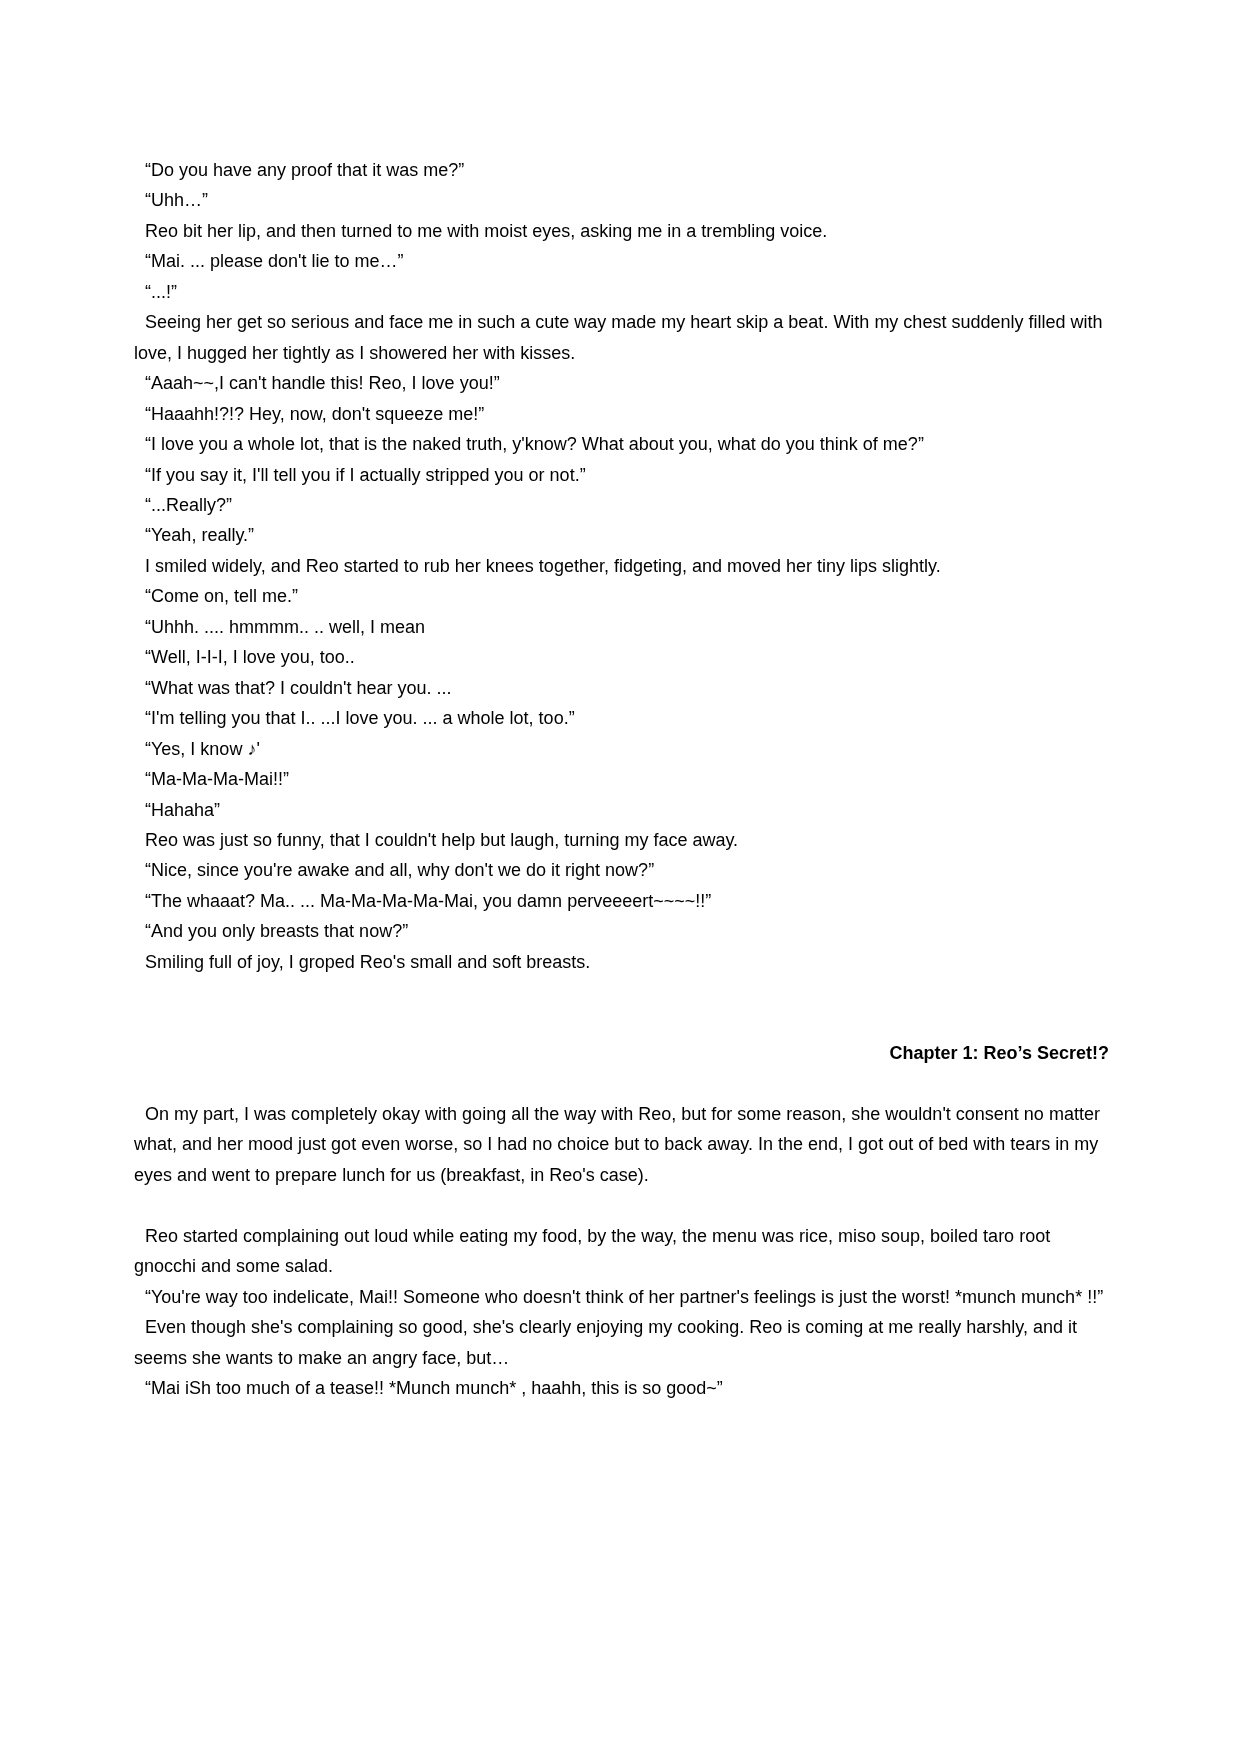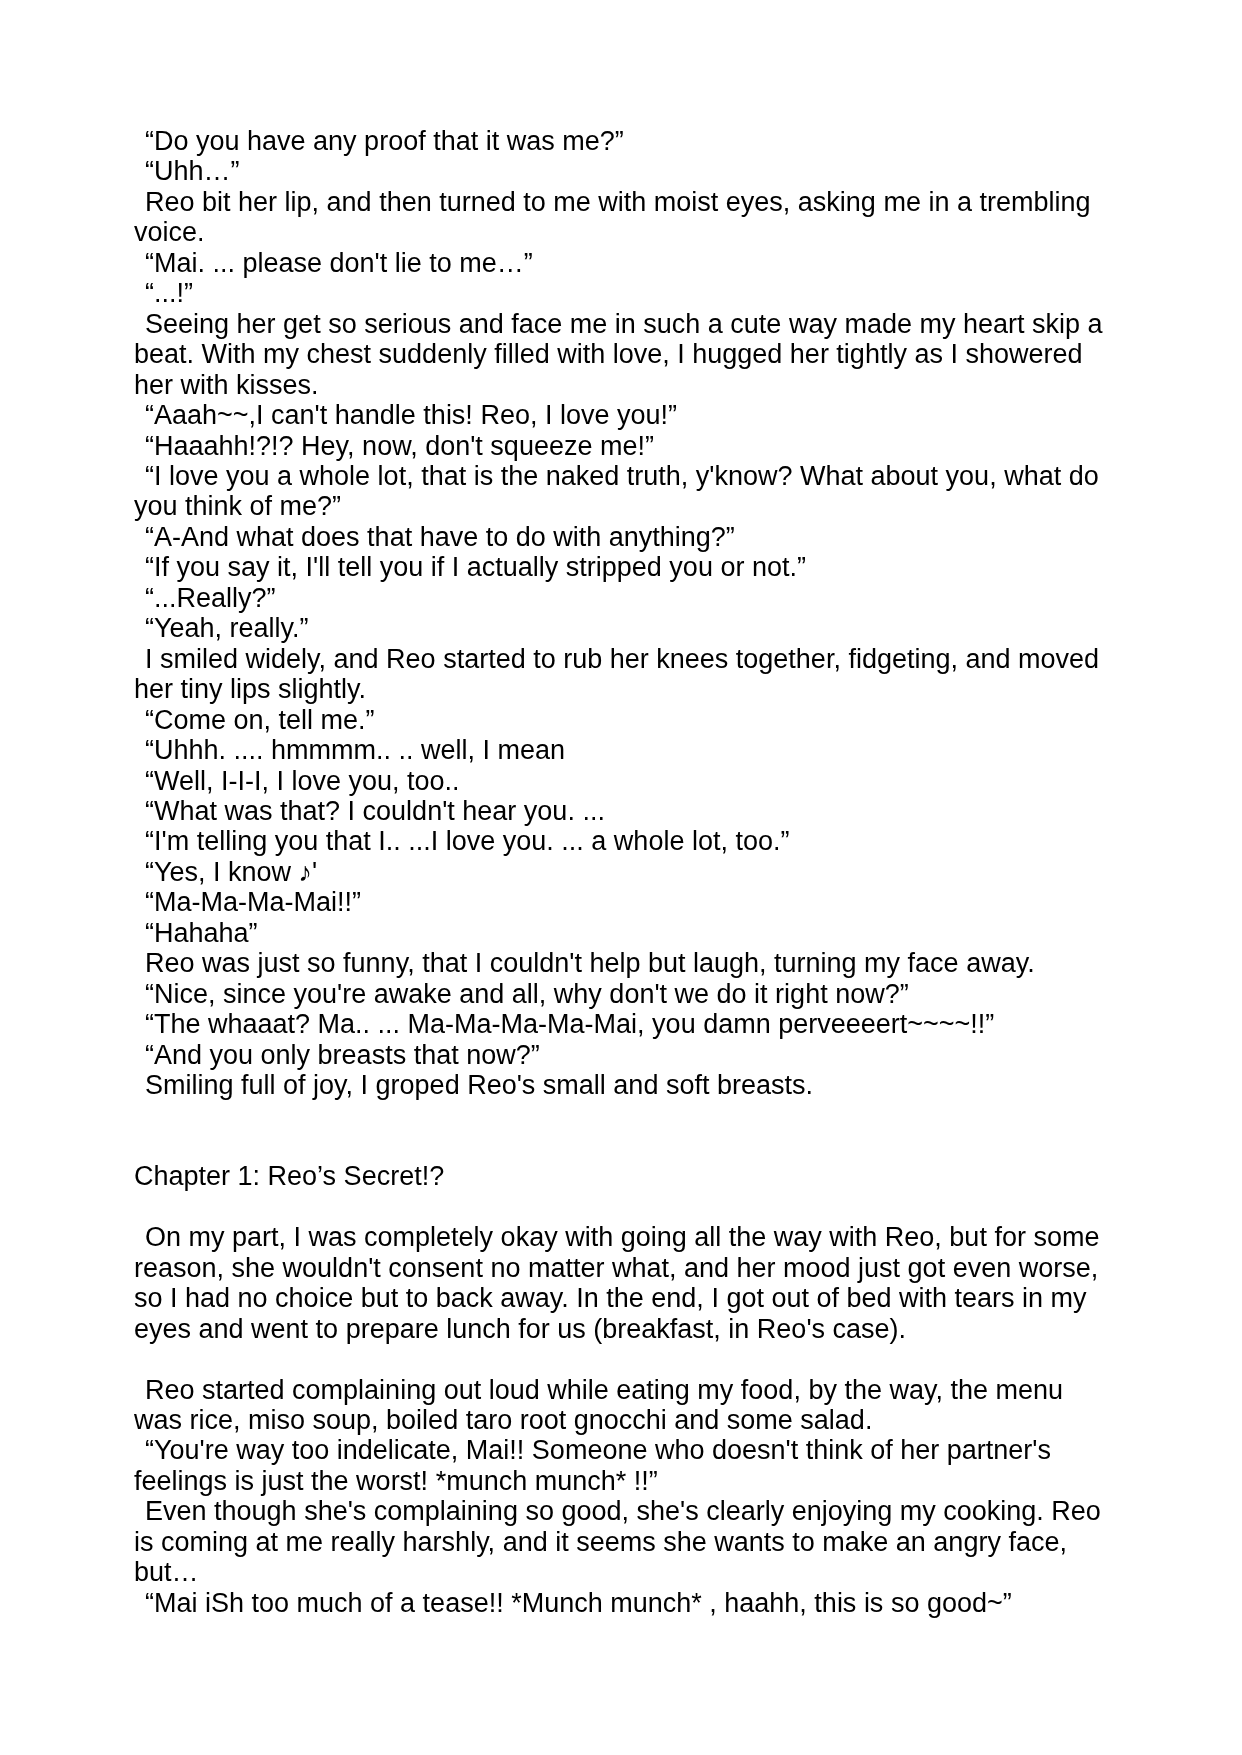--- a/index.html
+++ b/index.html
@@ -10,53 +10,52 @@
   body {
     width: 1242px;
     height: 1755px;
     position: relative;
     color: #000000;
     font-family: "Liberation Sans", sans-serif;
   }
   .doc-page {
     position: absolute;
     left: 134px;
-    top: 126px;
+    top: 155px;
     width: 975px;
-    font-size: 27px;
+    font-size: 18px;
     line-height: 30.45px;
   }
   .doc-page p {
     margin: 0;
     padding: 0;
     text-indent: 11px;
   }
   .doc-page p.heading {
-    font-weight: normal;
-    text-align: left;
+    font-weight: bold;
+    text-align: right;
     text-indent: 0;
   }
   .doc-page p.blank {
     min-height: 30.45px;
   }
 </style>
 </head>
 <body>
 
 <main class="doc-page">
     <p class="para">“Do you have any proof that it was me?”</p>
     <p class="para">“Uhh…”</p>
     <p class="para">Reo bit her lip, and then turned to me with moist eyes, asking me in a trembling voice.</p>
     <p class="para">“Mai. ... please don't lie to me…”</p>
     <p class="para">“...!”</p>
     <p class="para">Seeing her get so serious and face me in such a cute way made my heart skip a beat. With my chest suddenly filled with love, I hugged her tightly as I showered her with kisses.</p>
     <p class="para">“Aaah~~,I can't handle this! Reo, I love you!”</p>
     <p class="para">“Haaahh!?!? Hey, now, don't squeeze me!”</p>
     <p class="para">“I love you a whole lot, that is the naked truth, y'know? What about you, what do you think of me?”</p>
-    <p class="para">“A-And what does that have to do with anything?”</p>
     <p class="para">“If you say it, I'll tell you if I actually stripped you or not.”</p>
     <p class="para">“...Really?”</p>
     <p class="para">“Yeah, really.”</p>
     <p class="para">I smiled widely, and Reo started to rub her knees together, fidgeting, and moved her tiny lips slightly.</p>
     <p class="para">“Come on, tell me.”</p>
     <p class="para">“Uhhh. .... hmmmm.. .. well, I mean</p>
     <p class="para">“Well, I-I-I, I love you, too..</p>
     <p class="para">“What was that? I couldn't hear you. ...</p>
     <p class="para">“I'm telling you that I.. ...I love you. ... a whole lot, too.”</p>
     <p class="para">“Yes, I know ♪'</p>

